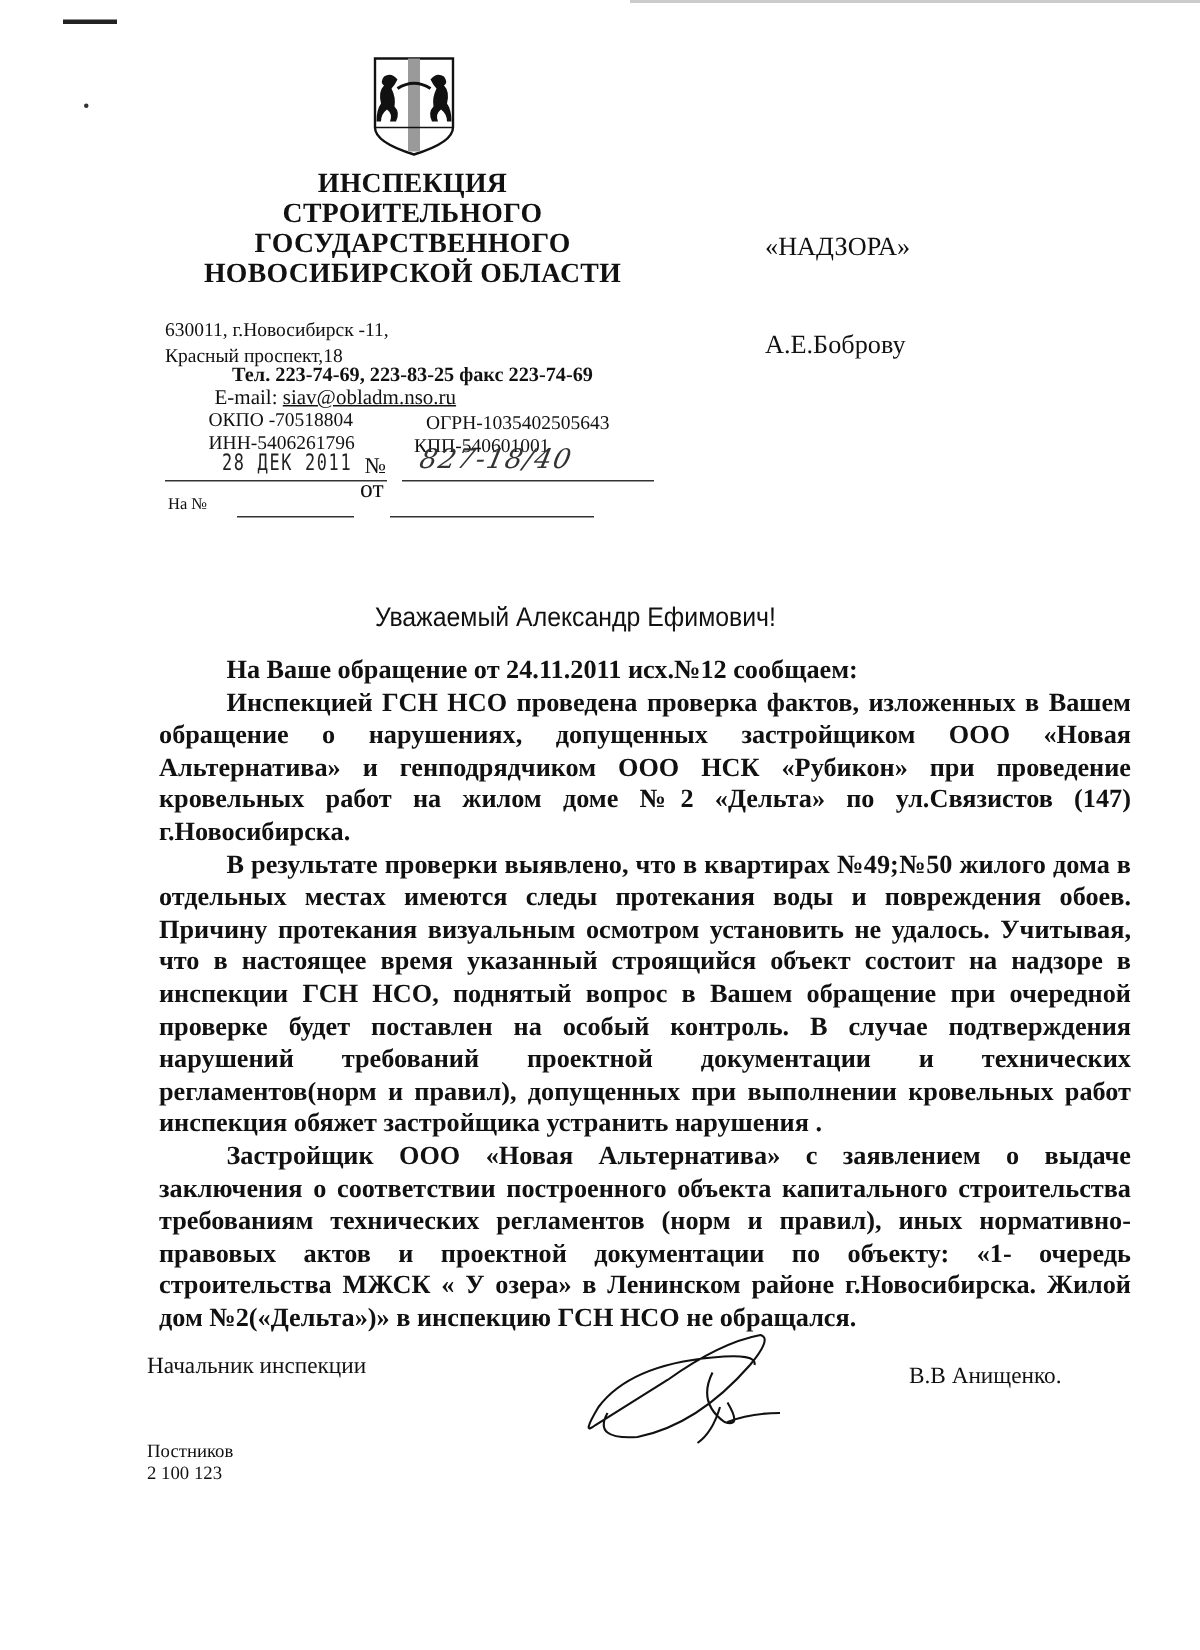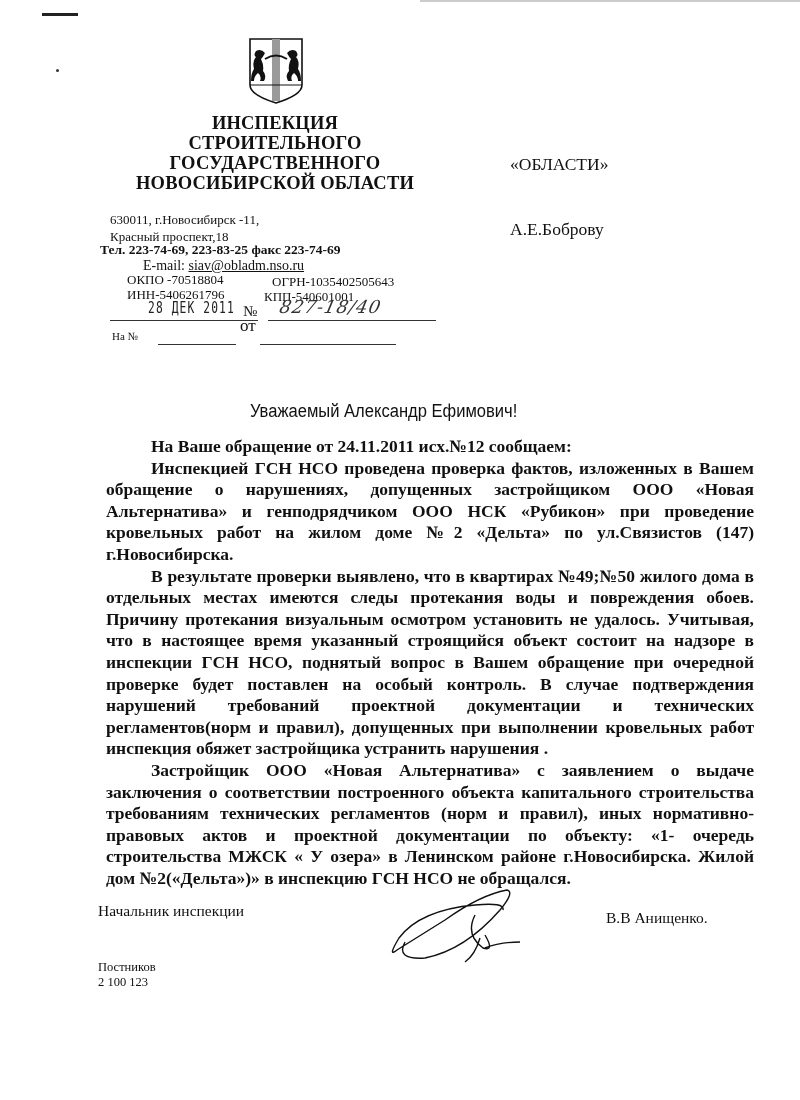--- a/index.html
+++ b/index.html
@@ -9,24 +9,24 @@
   }
   .abs { position:absolute; }
   .topmark { left:42px; top:13px; width:36px; height:3px; background:#222; }
   .dot { left:56px; top:69px; width:3px; height:3px; background:#333; border-radius:50%; }
   .topline { left:420px; top:0; width:380px; height:2px; background:#ccc; }
 
   .emblem { left:247px; top:37px; width:58px; height:68px; }
 
   .org { left:110px; top:113px; width:330px; text-align:center; font-weight:bold; font-size:18.5px; line-height:20px; letter-spacing:0.2px; }
   .addr { left:110px; top:211px; width:330px; text-align:left; font-size:13px; line-height:17px; }
-  .tel { left:100px; top:242px; width:350px; font-size:13.5px; font-weight:bold; }
+  .tel { left:100px; top:242px; width:350px; text-align:center; font-size:13.5px; font-weight:bold; }
   .email { left:143px; top:258px; font-size:14px; }
   .email u { text-decoration:underline; }
-  .codes { font-size:13px; line-height:15px; }
+  .codes { font-size:13px; line-height:15px;margin-left:12px; }
   .okpo { left:127px; top:272px; }
   .ogrn { left:272px; top:274px; }
   .inn { left:127px; top:287px; }
   .kpp { left:264px; top:289px; }
 
   .dateline { left:110px; top:320px; width:148px; height:1px; background:#333; }
   .numline { left:268px; top:320px; width:168px; height:1px; background:#333; }
   .stampdate { left:148px; top:299px; font-family:"DejaVu Sans Mono", monospace; font-size:15px; letter-spacing:1.5px; transform:scaleX(0.75); transform-origin:left; color:#222; }
   .nosign { left:243px; top:303px; font-size:15px; }
   .handnum { left:280px; top:296px; font-family:"DejaVu Serif", serif; font-style:italic; font-size:18px; color:#333; letter-spacing:1px; transform:skewX(-12deg); }
@@ -98,21 +98,21 @@
 <div class="abs nosign">№</div>
 <div class="abs handnum">827-18/40</div>
 <div class="abs numline"></div>
 
 <div class="abs nano">На  №</div>
 <div class="abs naline1"></div>
 <div class="abs ot">от</div>
 <div class="abs naline2"></div>
 
 <div class="abs recipient">
-  <div>«ОБЛАСТИ»</div>
+  <div>«НАДЗОРА»</div>
 </div>
 <div class="abs recipient2">А.Е.Боброву</div>
 
 <div class="abs salute">Уважаемый Александр Ефимович!</div>
 
 <div class="abs body p0">
   <p>На Ваше обращение от 24.11.2011 исх.№12 сообщаем:</p>
   <p>Инспекцией ГСН НСО проведена проверка фактов, изложенных в Вашем обращение о нарушениях, допущенных застройщиком ООО «Новая Альтернатива» и генподрядчиком ООО НСК «Рубикон» при проведение кровельных работ на жилом доме №2 «Дельта» по ул.Связистов (147) г.Новосибирска.</p>
   <p>В результате проверки выявлено, что в квартирах №49;№50 жилого дома в отдельных местах имеются следы протекания воды и повреждения обоев. Причину протекания визуальным осмотром установить не удалось. Учитывая, что в настоящее время указанный строящийся объект состоит на надзоре в инспекции ГСН НСО, поднятый вопрос в Вашем обращение при очередной проверке будет поставлен на особый контроль. В случае подтверждения нарушений требований проектной документации и технических регламентов(норм и правил), допущенных при выполнении кровельных работ инспекция обяжет застройщика устранить нарушения .</p>
   <p>Застройщик ООО «Новая Альтернатива» с заявлением о выдаче заключения о соответствии построенного объекта капитального строительства требованиям технических регламентов (норм и правил), иных нормативно-правовых актов и проектной документации по объекту: «1- очередь строительства  МЖСК « У озера» в Ленинском районе г.Новосибирска. Жилой дом №2(«Дельта»)» в инспекцию ГСН НСО не обращался.</p>

